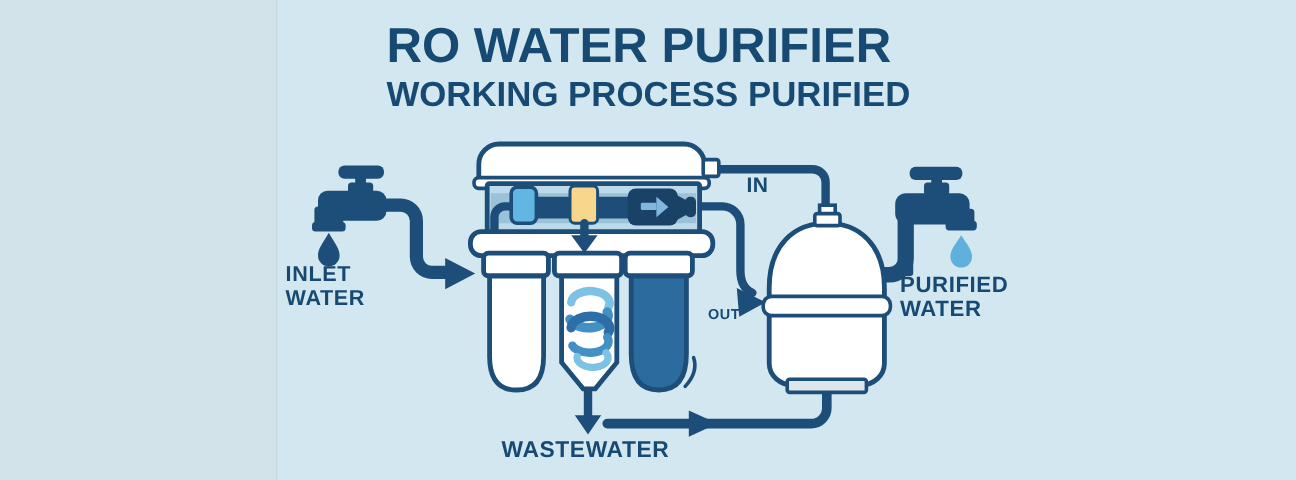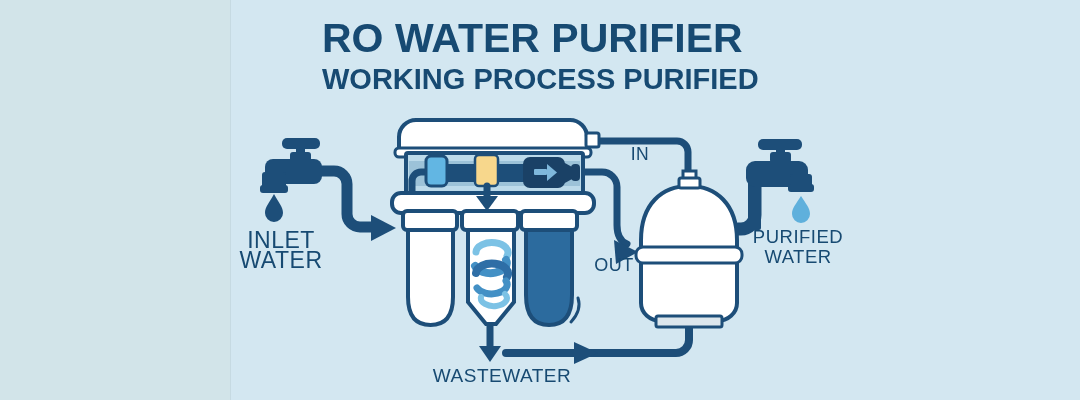--- a/index.html
+++ b/index.html
@@ -8,29 +8,29 @@
   .bg-left-strip{position:absolute;left:0;top:0;width:230px;height:400px;background:var(--bg_left,#d2e4e9);border-right:1px solid rgba(23,74,114,0.06);}
   svg{position:absolute;left:0;top:0;}
   
   .f-navy{fill:var(--navy);}
   .f-navyd{fill:var(--navy_dark);}
   .f-white{fill:var(--white);stroke:var(--navy);stroke-width:4;}
   .f-white3{fill:var(--white);stroke:var(--navy);stroke-width:3;}
   .pipe{fill:none;stroke:var(--navy);stroke-linecap:round;stroke-linejoin:round;}
   .coil{fill:none;stroke-linecap:round;}
   
-  .lbl{position:absolute;color:var(--text,#174a72);font-weight:normal;letter-spacing:.5px;text-align:center;}
+  .lbl{position:absolute;color:var(--text,#174a72);font-weight:bold;letter-spacing:.5px;text-align:left;}
   .title-block{position:absolute;left:322px;top:18px;width:406px;text-align:center;color:var(--text,#174a72);}
   .title-main{font-size:41px;font-weight:bold;letter-spacing:0;line-height:1.02;white-space:nowrap;}
   .title-sub{font-size:29px;font-weight:bold;margin-top:3px;letter-spacing:0;white-space:nowrap;}
-  .lbl-inlet{left:238px;top:219px;width:86px;font-size:23px;line-height:19.5px;margin-top:12px;}
+  .lbl-inlet{left:238px;top:219px;width:86px;font-size:18px;line-height:19.5px;}
   .lbl-purified{left:750px;top:227px;width:96px;font-size:18.5px;line-height:19.5px;}
   .lbl-waste{left:418px;top:365px;width:168px;font-size:19px;}
   .lbl-in{left:622px;top:144px;width:36px;font-size:17.5px;}
-  .lbl-out{left:590px;top:255px;width:48px;font-size:18px;}
+  .lbl-out{left:590px;top:255px;width:48px;font-size:12px;}
 </style>
 </head>
 <body>
 
 <div class="stage">
   <div class="bg-left-strip"></div>
 
   <svg width="1080" height="400" viewBox="0 0 1080 400">
 
     <g>

